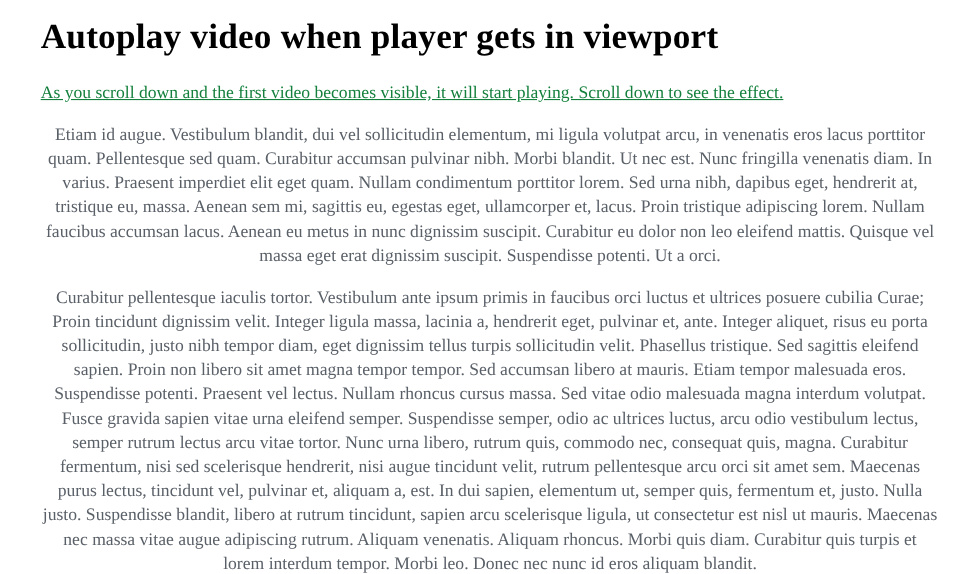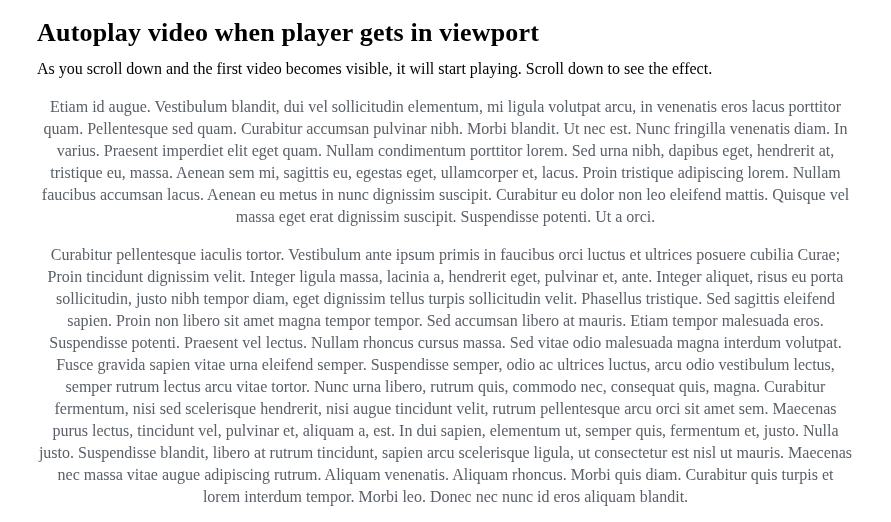--- a/index.html
+++ b/index.html
@@ -15,30 +15,31 @@
     width: 891px;
     min-height: 522px;
     overflow: hidden;
   }
   .page {
     padding: 0 37px;
     box-sizing: border-box;
   }
   h1.page-title {
     font-family: "Liberation Serif", "DejaVu Serif", serif;
-    font-size: 26px;
+    font-size: 32px;
     line-height: 34px;
     font-weight: bold;
     color: #000000;
     margin: 16px 0 0 0;
     letter-spacing: 0.2px;
   }
   p.intro-note {
-    color: #000000;
-    margin: 8px 0 0 0;
+    color: #15803d;
+    margin: 24px 0 0 0;
+    text-decoration: underline;
   }
   p.body-paragraph {
     margin: 16px 0 0 0;
     text-align: center;
   }
   p.body-paragraph + p.body-paragraph {
   }
 </style>
 </head>
 <body>

